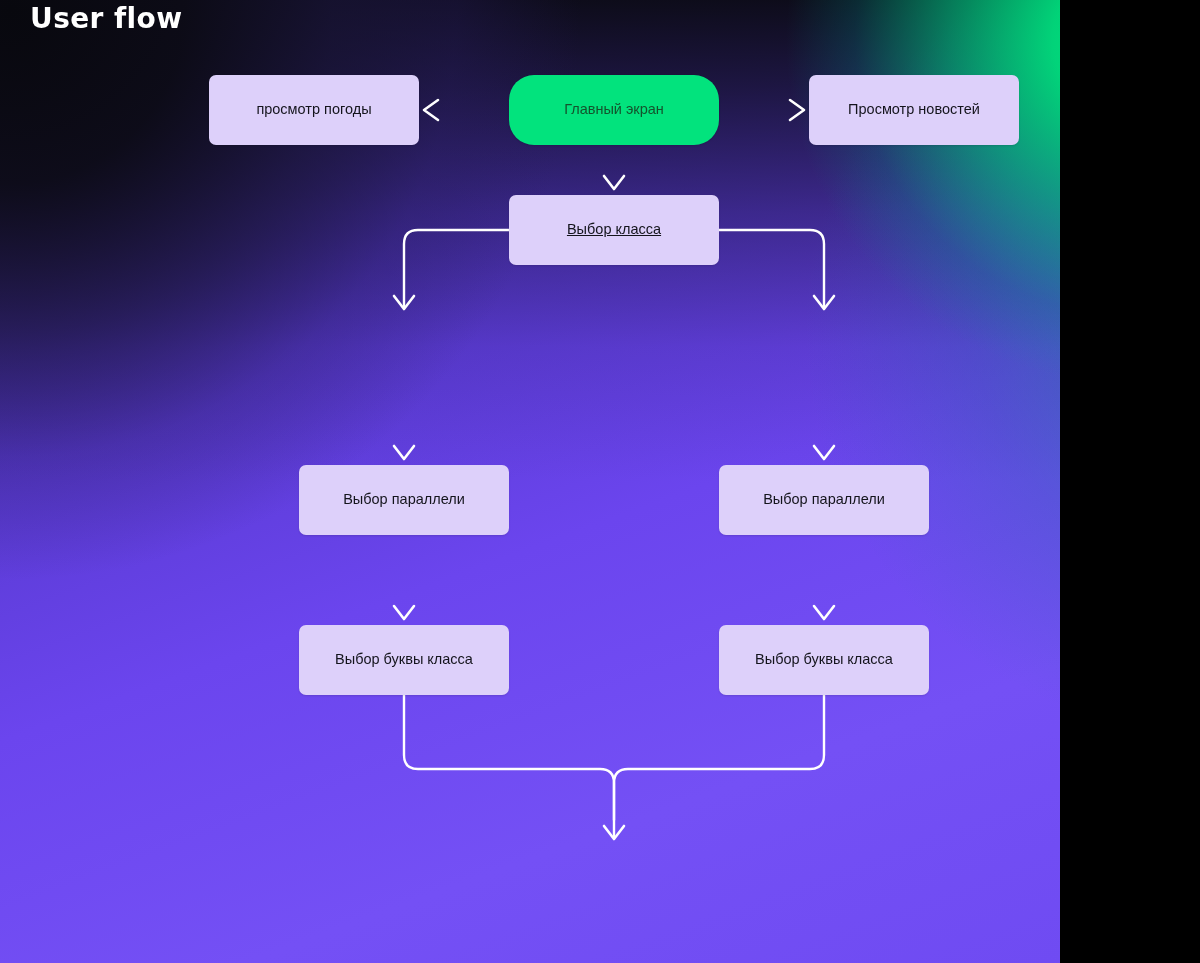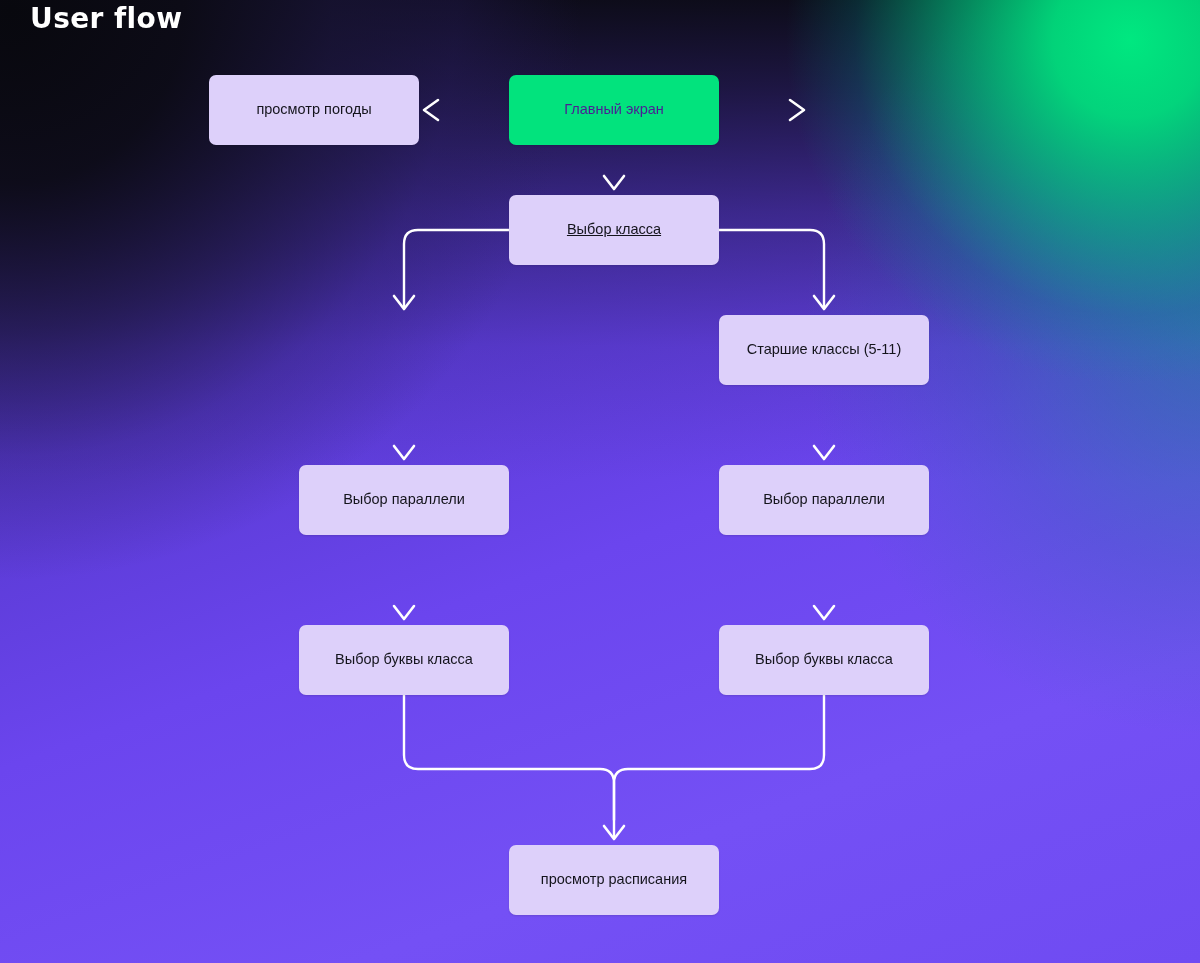--- a/index.html
+++ b/index.html
@@ -7,21 +7,21 @@
     margin: 0;
     padding: 0;
     background: #000;
   }
   body {
     font-family: "Liberation Sans", "DejaVu Sans", sans-serif;
   }
 
   #canvas {
     position: relative;
-    width: 1200px;
+    width: 1060px;
     height: 963px;
     overflow: hidden;
     background-color: #6b45ee;
     background-image:
       
       radial-gradient(circle 430px at 1130px 40px, rgba(0,232,128,1) 0%, rgba(0,226,126,0.92) 18%, rgba(0,200,130,0.60) 42%, rgba(0,150,140,0.22) 64%, rgba(0,120,140,0.0) 80%),
       
       radial-gradient(circle 520px at 1210px 330px, rgba(20,140,150,0.55) 0%, rgba(30,110,160,0.25) 45%, rgba(40,80,170,0.0) 78%),
       
       radial-gradient(circle 620px at 10px 10px, rgba(8,8,14,1) 0%, rgba(12,11,22,0.95) 28%, rgba(25,20,55,0.70) 52%, rgba(40,28,95,0.32) 72%, rgba(60,40,140,0.0) 92%),
@@ -81,21 +81,22 @@
     line-height: 1.2;
     text-align: center;
     color: #14141c;
     background: #ddd0fa;
     box-shadow: 0 1px 2px rgba(0,0,0,0.12);
     padding: 12px 10px;
     user-select: none;
   }
   .node.accent {
     background: #02e37d;
-    color: #4c1d95;
+    color: #14532d;
+    border-radius: 25px;
   }
 </style>
 </head>
 <body>
 
 <div id="canvas">
 
   <div id="title">User flow</div>
 
   <svg id="wires" viewBox="0 0 1200 963" width="1200" height="963" aria-hidden="true">
@@ -156,43 +157,40 @@
   </svg>
 
   <div class="node" style="left:209px; top:75px; width:210px; height:70px;">
     <span>просмотр погоды</span>
   </div>
 
   <div class="node accent" style="left:509px; top:75px; width:210px; height:70px;">
     <span>Главный экран</span>
   </div>
 
+  <div class="node" style="left:809px; top:75px; width:210px; height:70px;">
+    <span>Просмотр новостей</span>
+  </div>
 
   <div class="node" style="left:509px; top:195px; width:210px; height:70px;text-decoration:underline;">
     <span>Выбор класса</span>
   </div>
 
 
-  <div class="node" style="left:719px; top:315px; width:210px; height:70px;">
-    <span>Старшие классы (5-11)</span>
-  </div>
 
   <div class="node" style="left:299px; top:465px; width:210px; height:70px;">
     <span>Выбор параллели</span>
   </div>
 
   <div class="node" style="left:719px; top:465px; width:210px; height:70px;">
     <span>Выбор параллели</span>
   </div>
 
   <div class="node" style="left:299px; top:625px; width:210px; height:70px;">
     <span>Выбор буквы класса</span>
   </div>
 
   <div class="node" style="left:719px; top:625px; width:210px; height:70px;">
     <span>Выбор буквы класса</span>
   </div>
 
-  <div class="node" style="left:509px; top:845px; width:210px; height:70px;">
-    <span>просмотр расписания</span>
-  </div>
 
 </div>
 
 </body></html>

